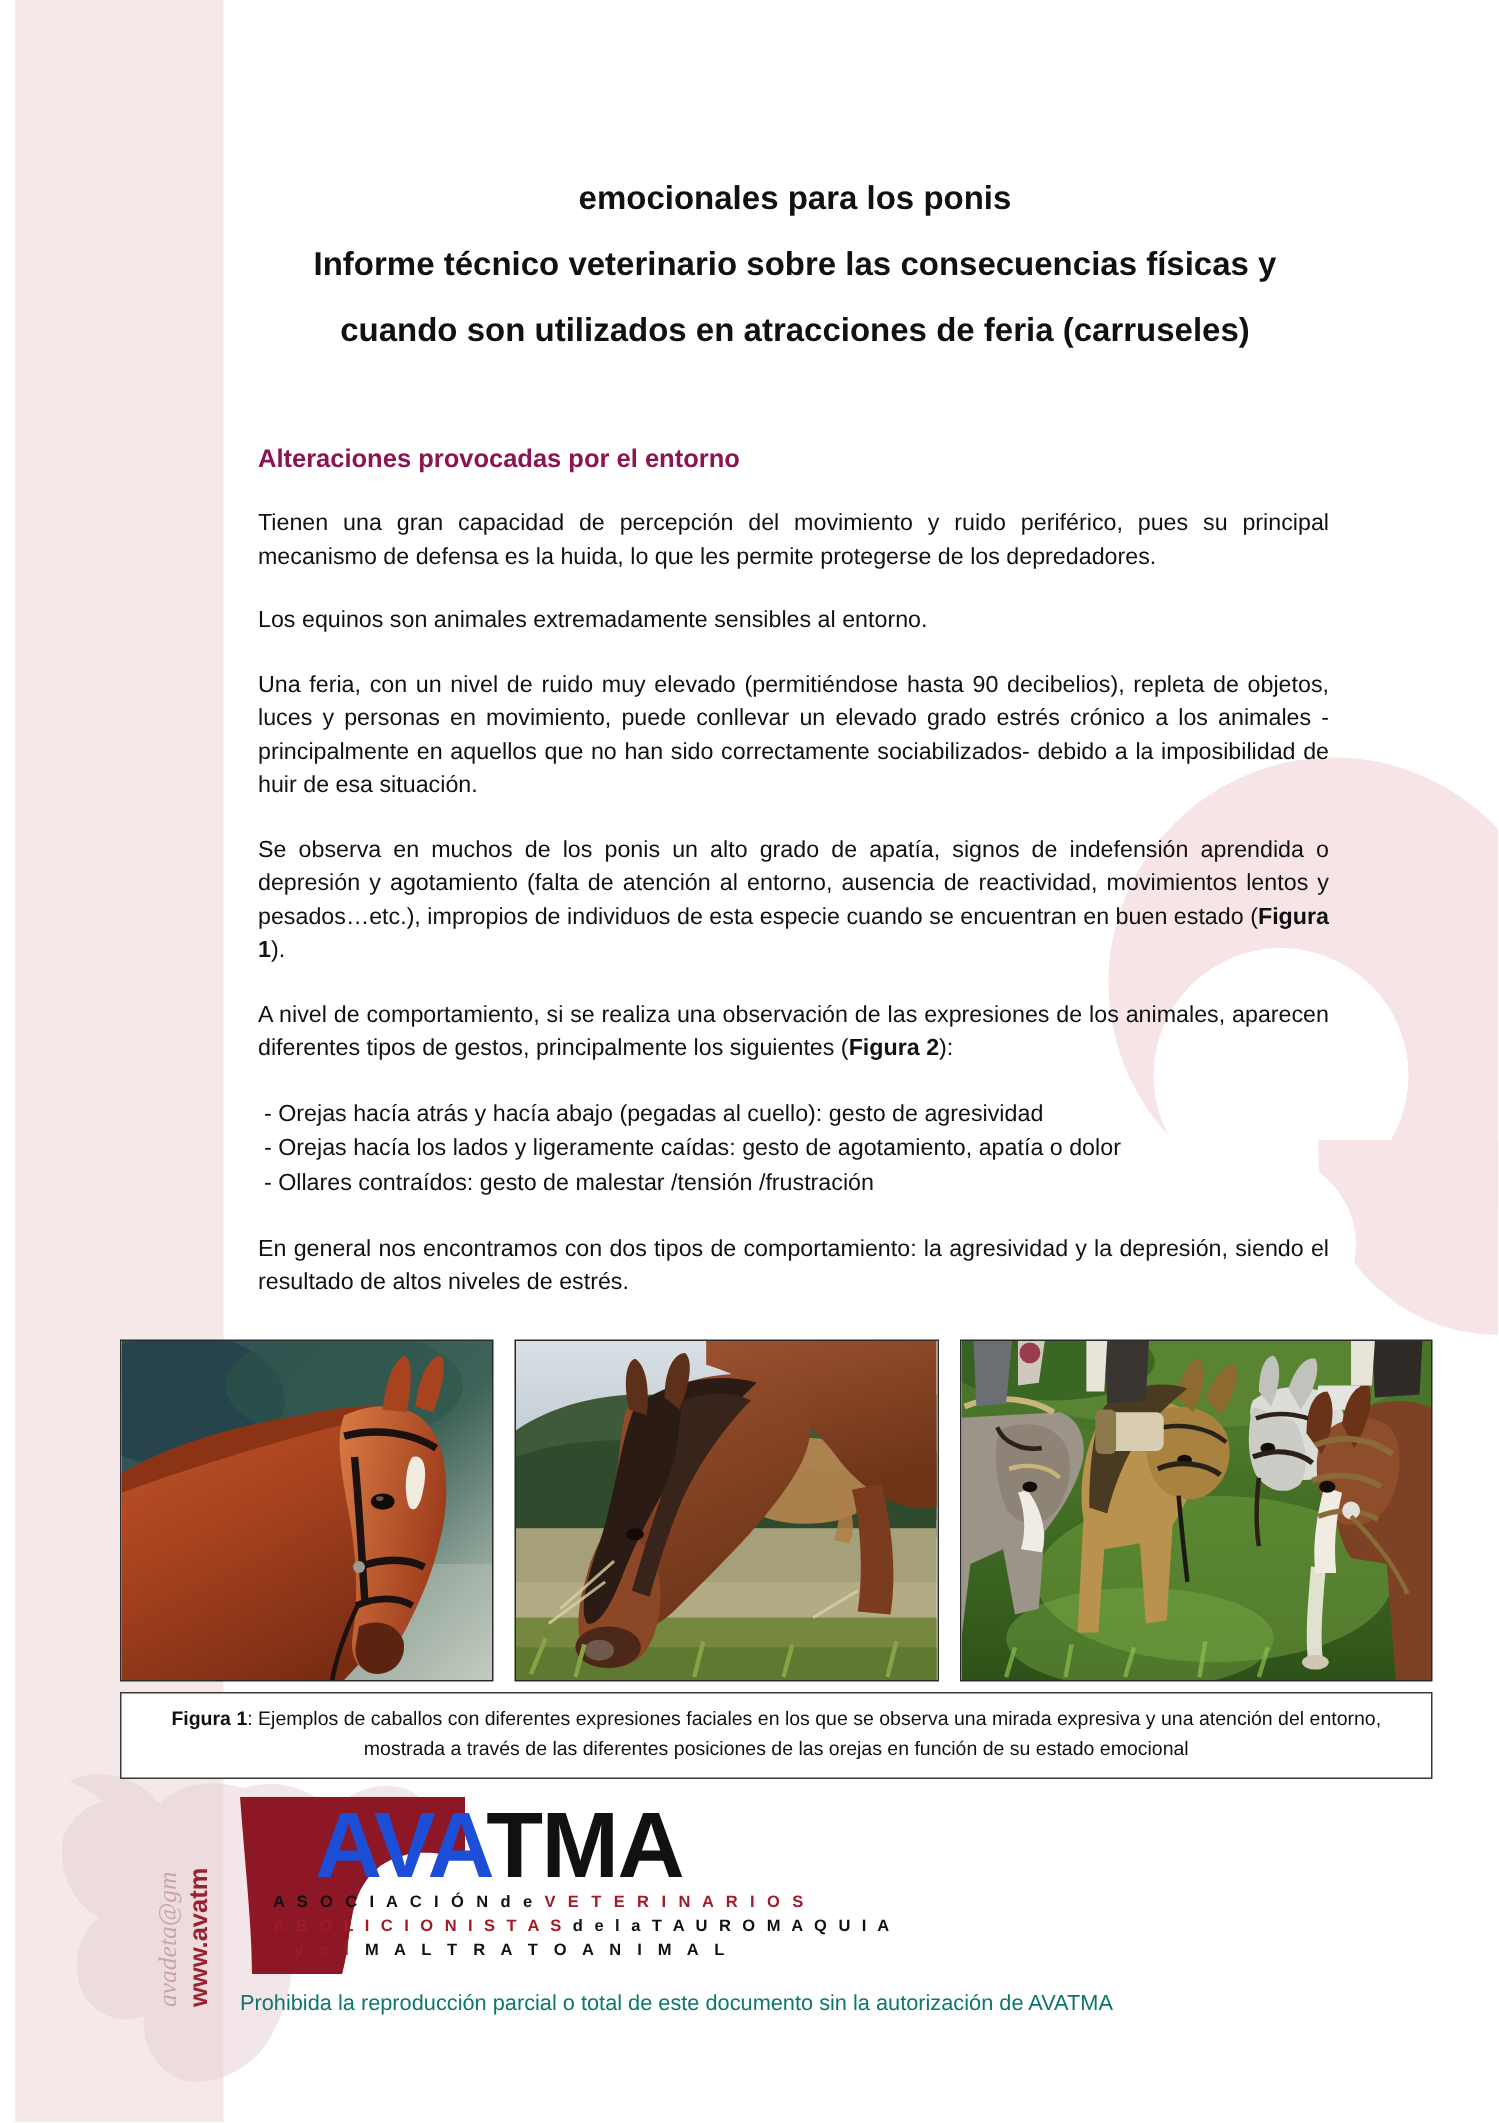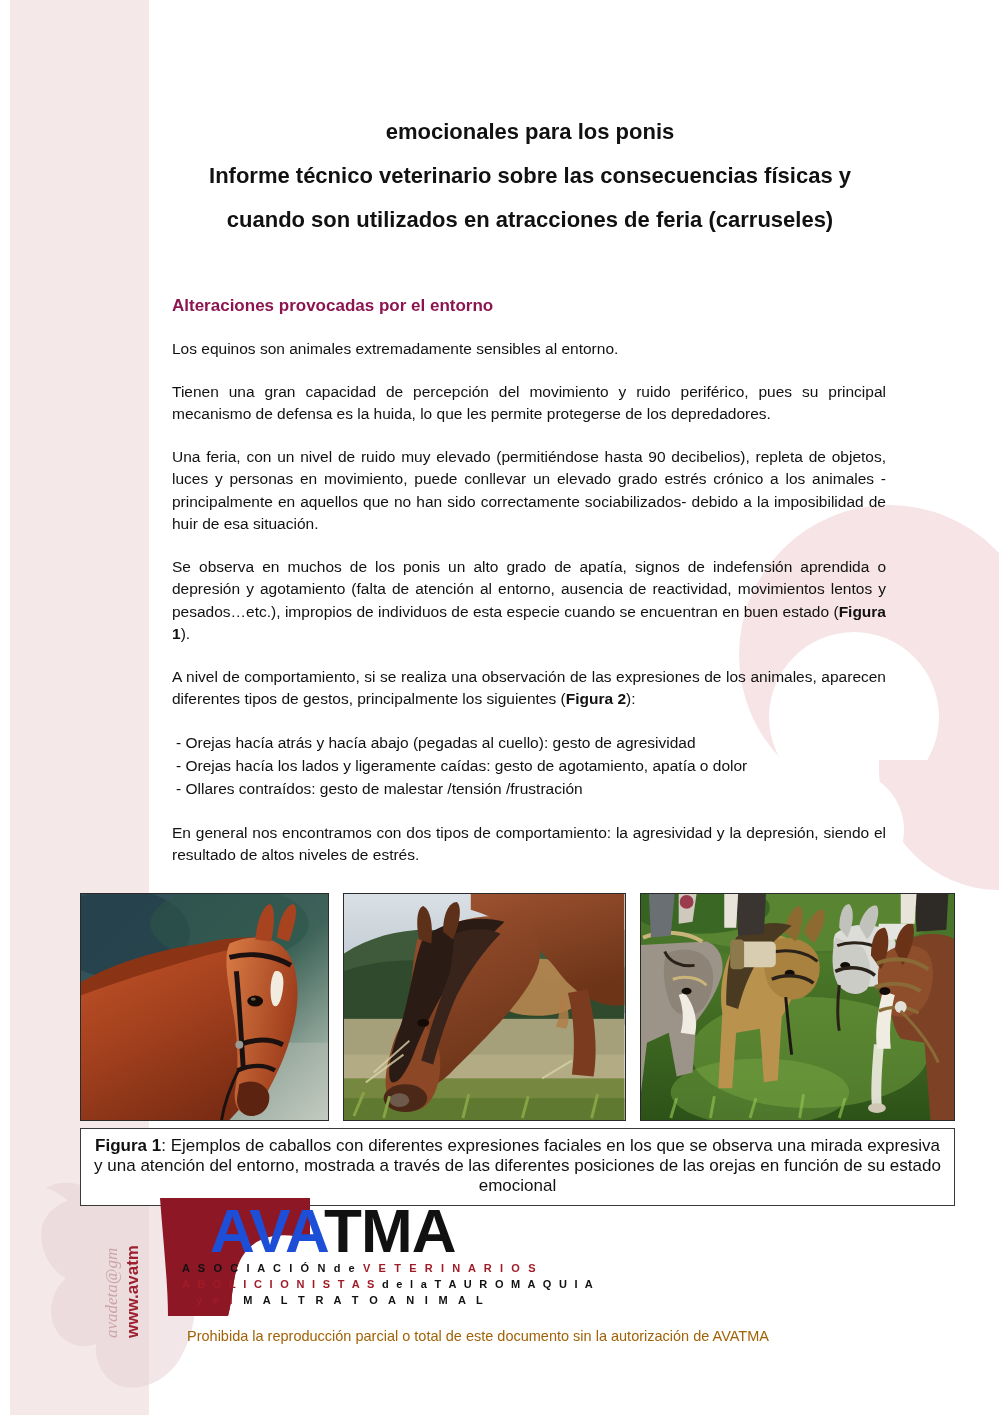--- a/index.html
+++ b/index.html
@@ -150,21 +150,21 @@
   
   .caption-box {
     position: absolute;
     left: 80px;
     top: 1128px;
     width: 875px;
     box-sizing: border-box;
     border: 1px solid #3a3a3a;
     background: #ffffff;
     padding: 7px 12px 9px 12px;
-    font-size: 17px;
+    font-size: 13px;
     line-height: 20px;
     text-align: center;
     color: #111111;
     z-index: 4;
   }
   .caption-box b { font-weight: bold; }
 
   
   .logo-wrap {
     position: absolute;
@@ -230,25 +230,25 @@
   .rot-web {
     left: 143px;
     top: 1318px;
     font-weight: bold;
     color: #9b2030;
   }
 
   
   .footer-note {
     position: absolute;
-    left: 187px;
+    left: 160px;
     top: 1328px;
     width: 760px;
     font-size: 14.5px;
-    color: #a16207;
+    color: #0f766e;
     z-index: 5;
   }
 </style>
 </head>
 <body>
 
 <div class="page">
 
   <div class="wm-left-band"></div>
   <div class="wm-right-shape"></div>
@@ -267,23 +267,23 @@
   <div class="doc-title">
     <span class="tl">emocionales para los ponis</span>
     <span class="tl">Informe técnico veterinario sobre las consecuencias físicas y</span>
     <span class="tl">cuando son utilizados en atracciones de feria (carruseles)</span>
   </div>
 
   <div class="content">
 
     <h2 class="section-heading">Alteraciones provocadas por el entorno</h2>
 
+    <p class="para">Tienen una gran capacidad de percepción del movimiento y ruido periférico, pues su principal mecanismo de defensa es la huida, lo que les permite protegerse de los depredadores.</p>
+
     <p class="para nojust">Los equinos son animales extremadamente sensibles al entorno.</p>
-
-    <p class="para">Tienen una gran capacidad de percepción del movimiento y ruido periférico, pues su principal mecanismo de defensa es la huida, lo que les permite protegerse de los depredadores.</p>
 
     <p class="para">Una feria, con un nivel de ruido muy elevado (permitiéndose hasta 90 decibelios), repleta de objetos, luces y personas en movimiento, puede conllevar un elevado grado estrés crónico a los animales -principalmente en aquellos que no han sido correctamente sociabilizados- debido a la imposibilidad de huir de esa situación.</p>
 
     <p class="para">
       <span>Se observa en muchos de los ponis un alto grado de apatía, signos de indefensión aprendida o depresión y agotamiento (falta de atención al entorno, ausencia de reactividad, movimientos lentos y pesados…etc.), impropios de individuos de esta especie cuando se encuentran en buen estado (</span><b>Figura 1</b><span>).</span>
     </p>
 
     <p class="para">
       <span>A nivel de comportamiento, si se realiza una observación de las expresiones de los animales, aparecen diferentes tipos de gestos, principalmente los siguientes (</span><b>Figura 2</b><span>):</span>
     </p>

